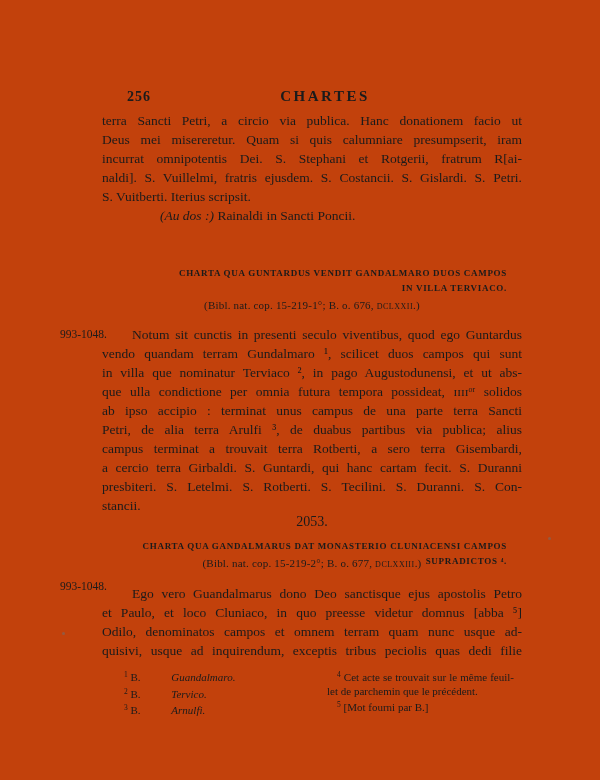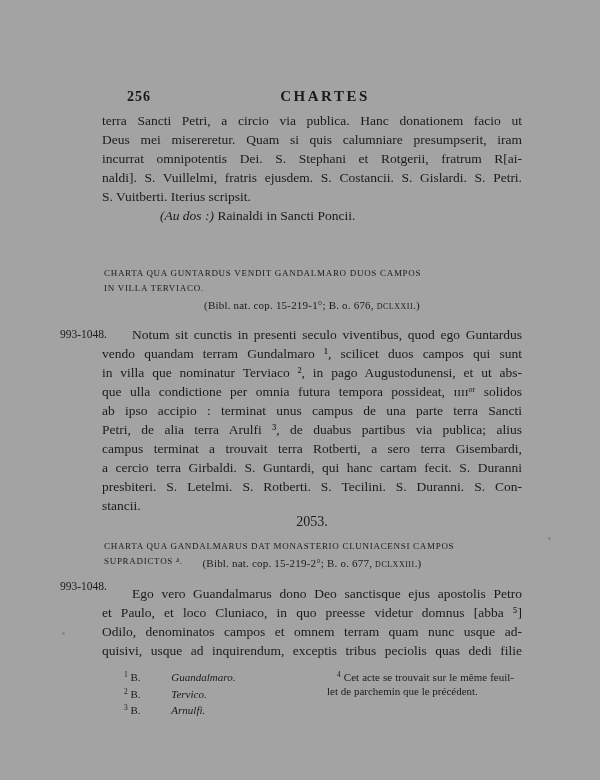--- a/index.html
+++ b/index.html
@@ -1,18 +1,18 @@
 <!DOCTYPE html>
 <html><head>
 <meta charset="utf-8">
 <style>
   html,body { margin:0; padding:0; background:#fdfdfe; }
   .page {
     position:relative; width:600px; height:780px;
-    background:#a3a3a3;
+    background:#c2410c;
     font-family:"Liberation Serif","DejaVu Serif",serif;
     color:#1b1b1b;
     overflow:hidden;
   }
   .pgnum {
     position:absolute; top:89px; left:127px;
     font-size:14px; font-weight:bold; letter-spacing:1px;
   }
   .runhead {
     position:absolute; top:88px; left:112px; width:426px;
@@ -20,22 +20,22 @@
   }
   .body-block { position:absolute; left:102px; width:420px; }
   .ln { font-size:13.5px; line-height:19px; text-align:left; }
   .jl { text-align:justify; text-align-last:justify; }
   .ind { text-indent:30px; }
   .secnum {
     position:absolute; left:102px; width:420px;
     text-align:center; font-size:14px;
   }
   .sechead {
-    position:absolute; left:104px; width:420px;
-    text-align:left; font-weight:normal;
+    position:absolute; left:87px; width:420px;
+    text-align:right; font-weight:bold;
     font-size:9px; letter-spacing:0.7px; line-height:15px;
   }
   .secref {
     position:absolute; left:102px; width:420px;
     text-align:center; font-size:11px; letter-spacing:0.2px;
   }
   .sc { font-variant:small-caps; letter-spacing:0.5px; }
   .margin-date { position:absolute; left:60px; font-size:11.5px; }
   .it { font-style:italic;margin-left:28px; }
   .fncol { position:absolute; top:668px; font-size:11px; line-height:13.5px; }
@@ -102,18 +102,19 @@
 
   <div class="fncol fnleft">
     <div class="fn-ind"><span class="fnm">1</span> <span>B. </span><span class="it">Guandalmaro.</span></div>
     <div class="fn-ind"><span class="fnm">2</span> <span>B. </span><span class="it">Tervico.</span></div>
     <div class="fn-ind"><span class="fnm">3</span> <span>B. </span><span class="it">Arnulfi.</span></div>
   </div>
 
   <div class="fncol fnright">
     <div class="fn-ind fn-just"><span class="fnm">4</span> <span>Cet acte se trouvait sur le même feuil-</span></div>
     <div>let de parchemin que le précédent.</div>
+    <div class="fn-ind"><span class="fnm">5</span> <span>[Mot fourni par B.]</span></div>
   </div>
 
   <div class="speck" style="left:548px; top:537px"></div>
   <div class="speck" style="left:62px; top:632px"></div>
 
 </div>
 
 </body></html>

